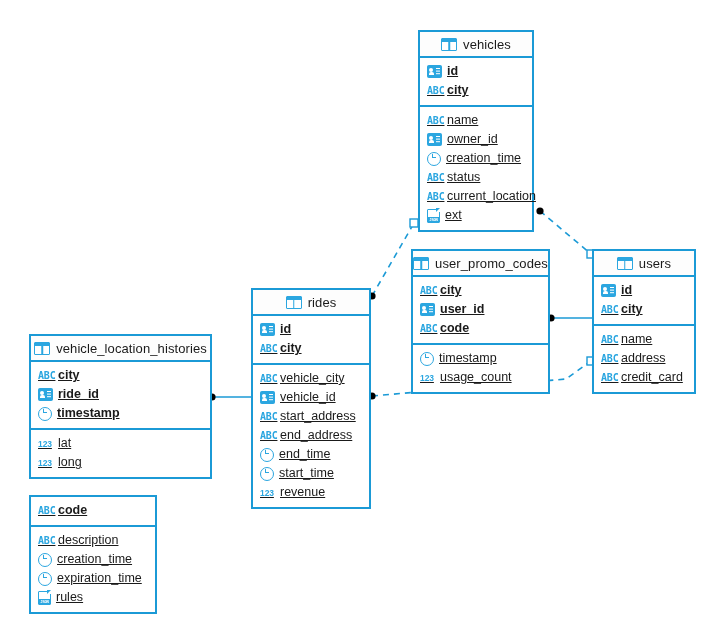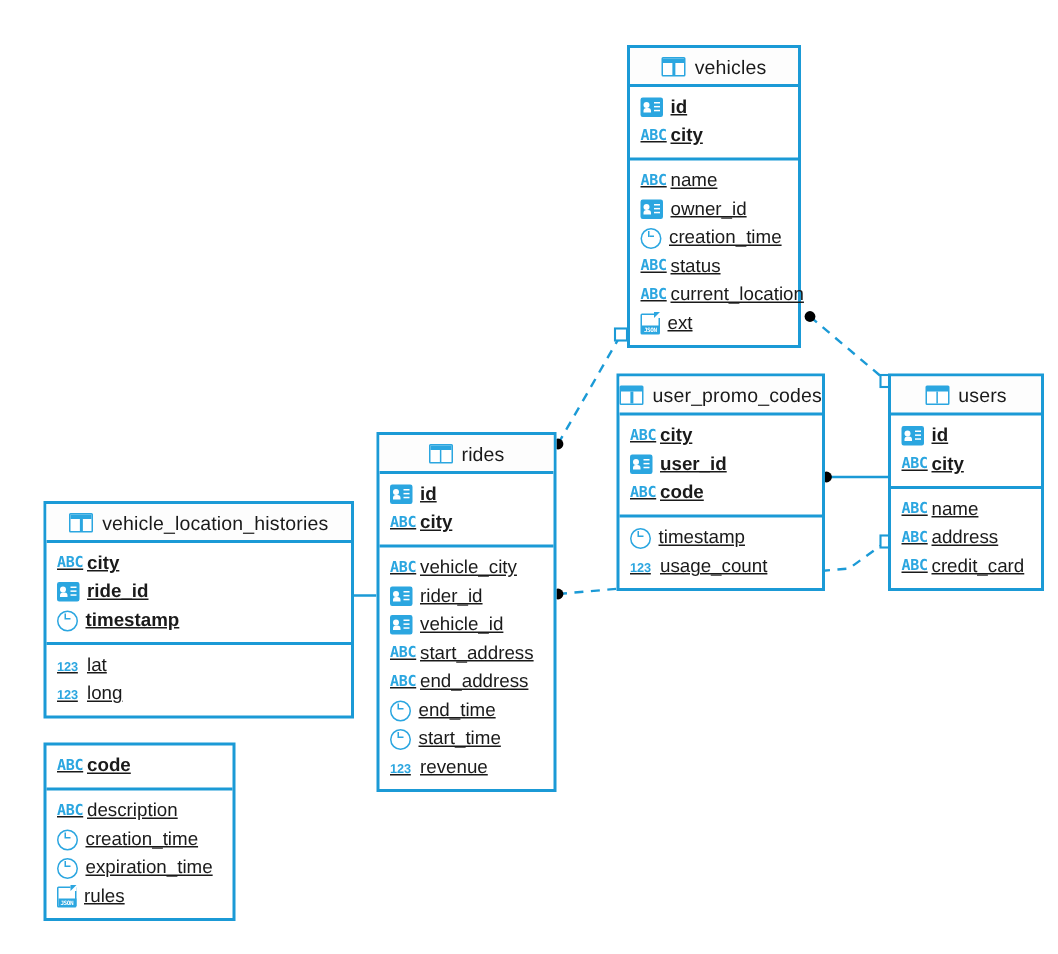--- a/index.html
+++ b/index.html
@@ -241,26 +241,20 @@
       </div>
       <div class="section">
         <div class="row">
           <span class="ic ic-abc">ABC</span>
           <span class="fname">vehicle_city</span>
         </div>
         <div class="row">
           <span class="ic ic-id">
             <i></i>
           </span>
-          <span class="fname">rider_id</span>
-        </div>
-        <div class="row">
-          <span class="ic ic-id">
-            <i></i>
-          </span>
           <span class="fname">vehicle_id</span>
         </div>
         <div class="row">
           <span class="ic ic-abc">ABC</span>
           <span class="fname">start_address</span>
         </div>
         <div class="row">
           <span class="ic ic-abc">ABC</span>
           <span class="fname">end_address</span>
         </div>
@@ -271,21 +265,21 @@
         <div class="row">
           <span class="ic ic-clock"></span>
           <span class="fname">start_time</span>
         </div>
         <div class="row">
           <span class="ic ic-123">123</span>
           <span class="fname">revenue</span>
         </div>
       </div>
     </div>
-    <div class="table" style="left: 29px; top: 334px; width: 207px;">
+    <div class="table" style="left: 29px; top: 334px; width: 183px;">
       <div class="thead">
         <span class="ic ic-table"></span>
         <span class="ttitle">vehicle_location_histories</span>
       </div>
       <div class="section pk">
         <div class="row bold">
           <span class="ic ic-abc">ABC</span>
           <span class="fname">city</span>
         </div>
         <div class="row bold">

